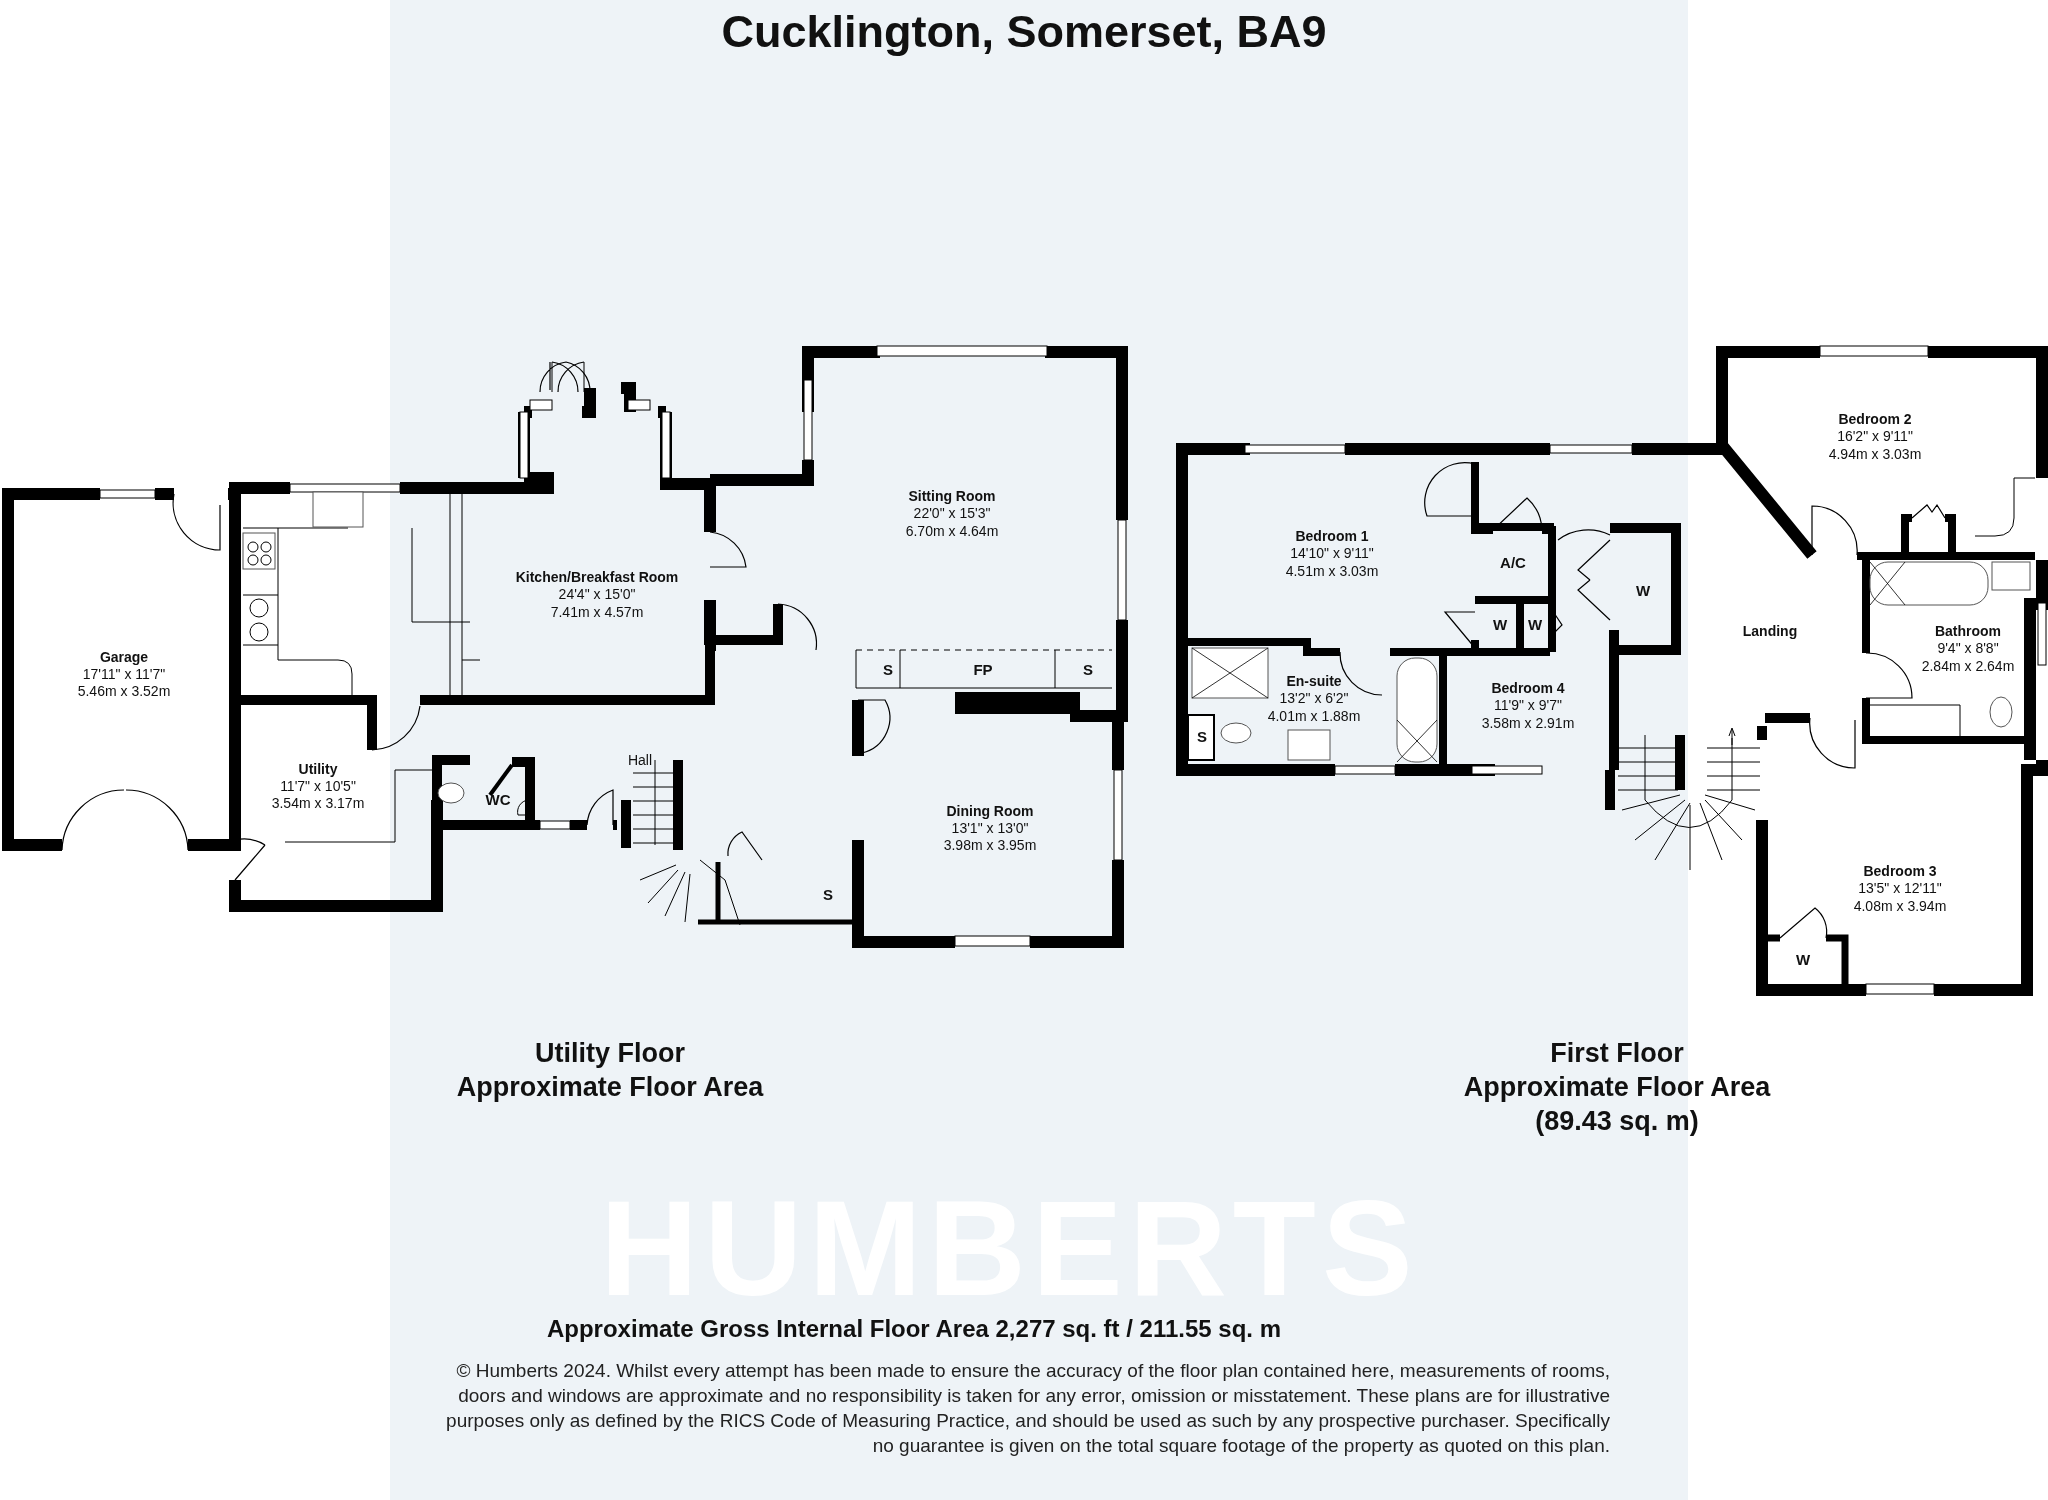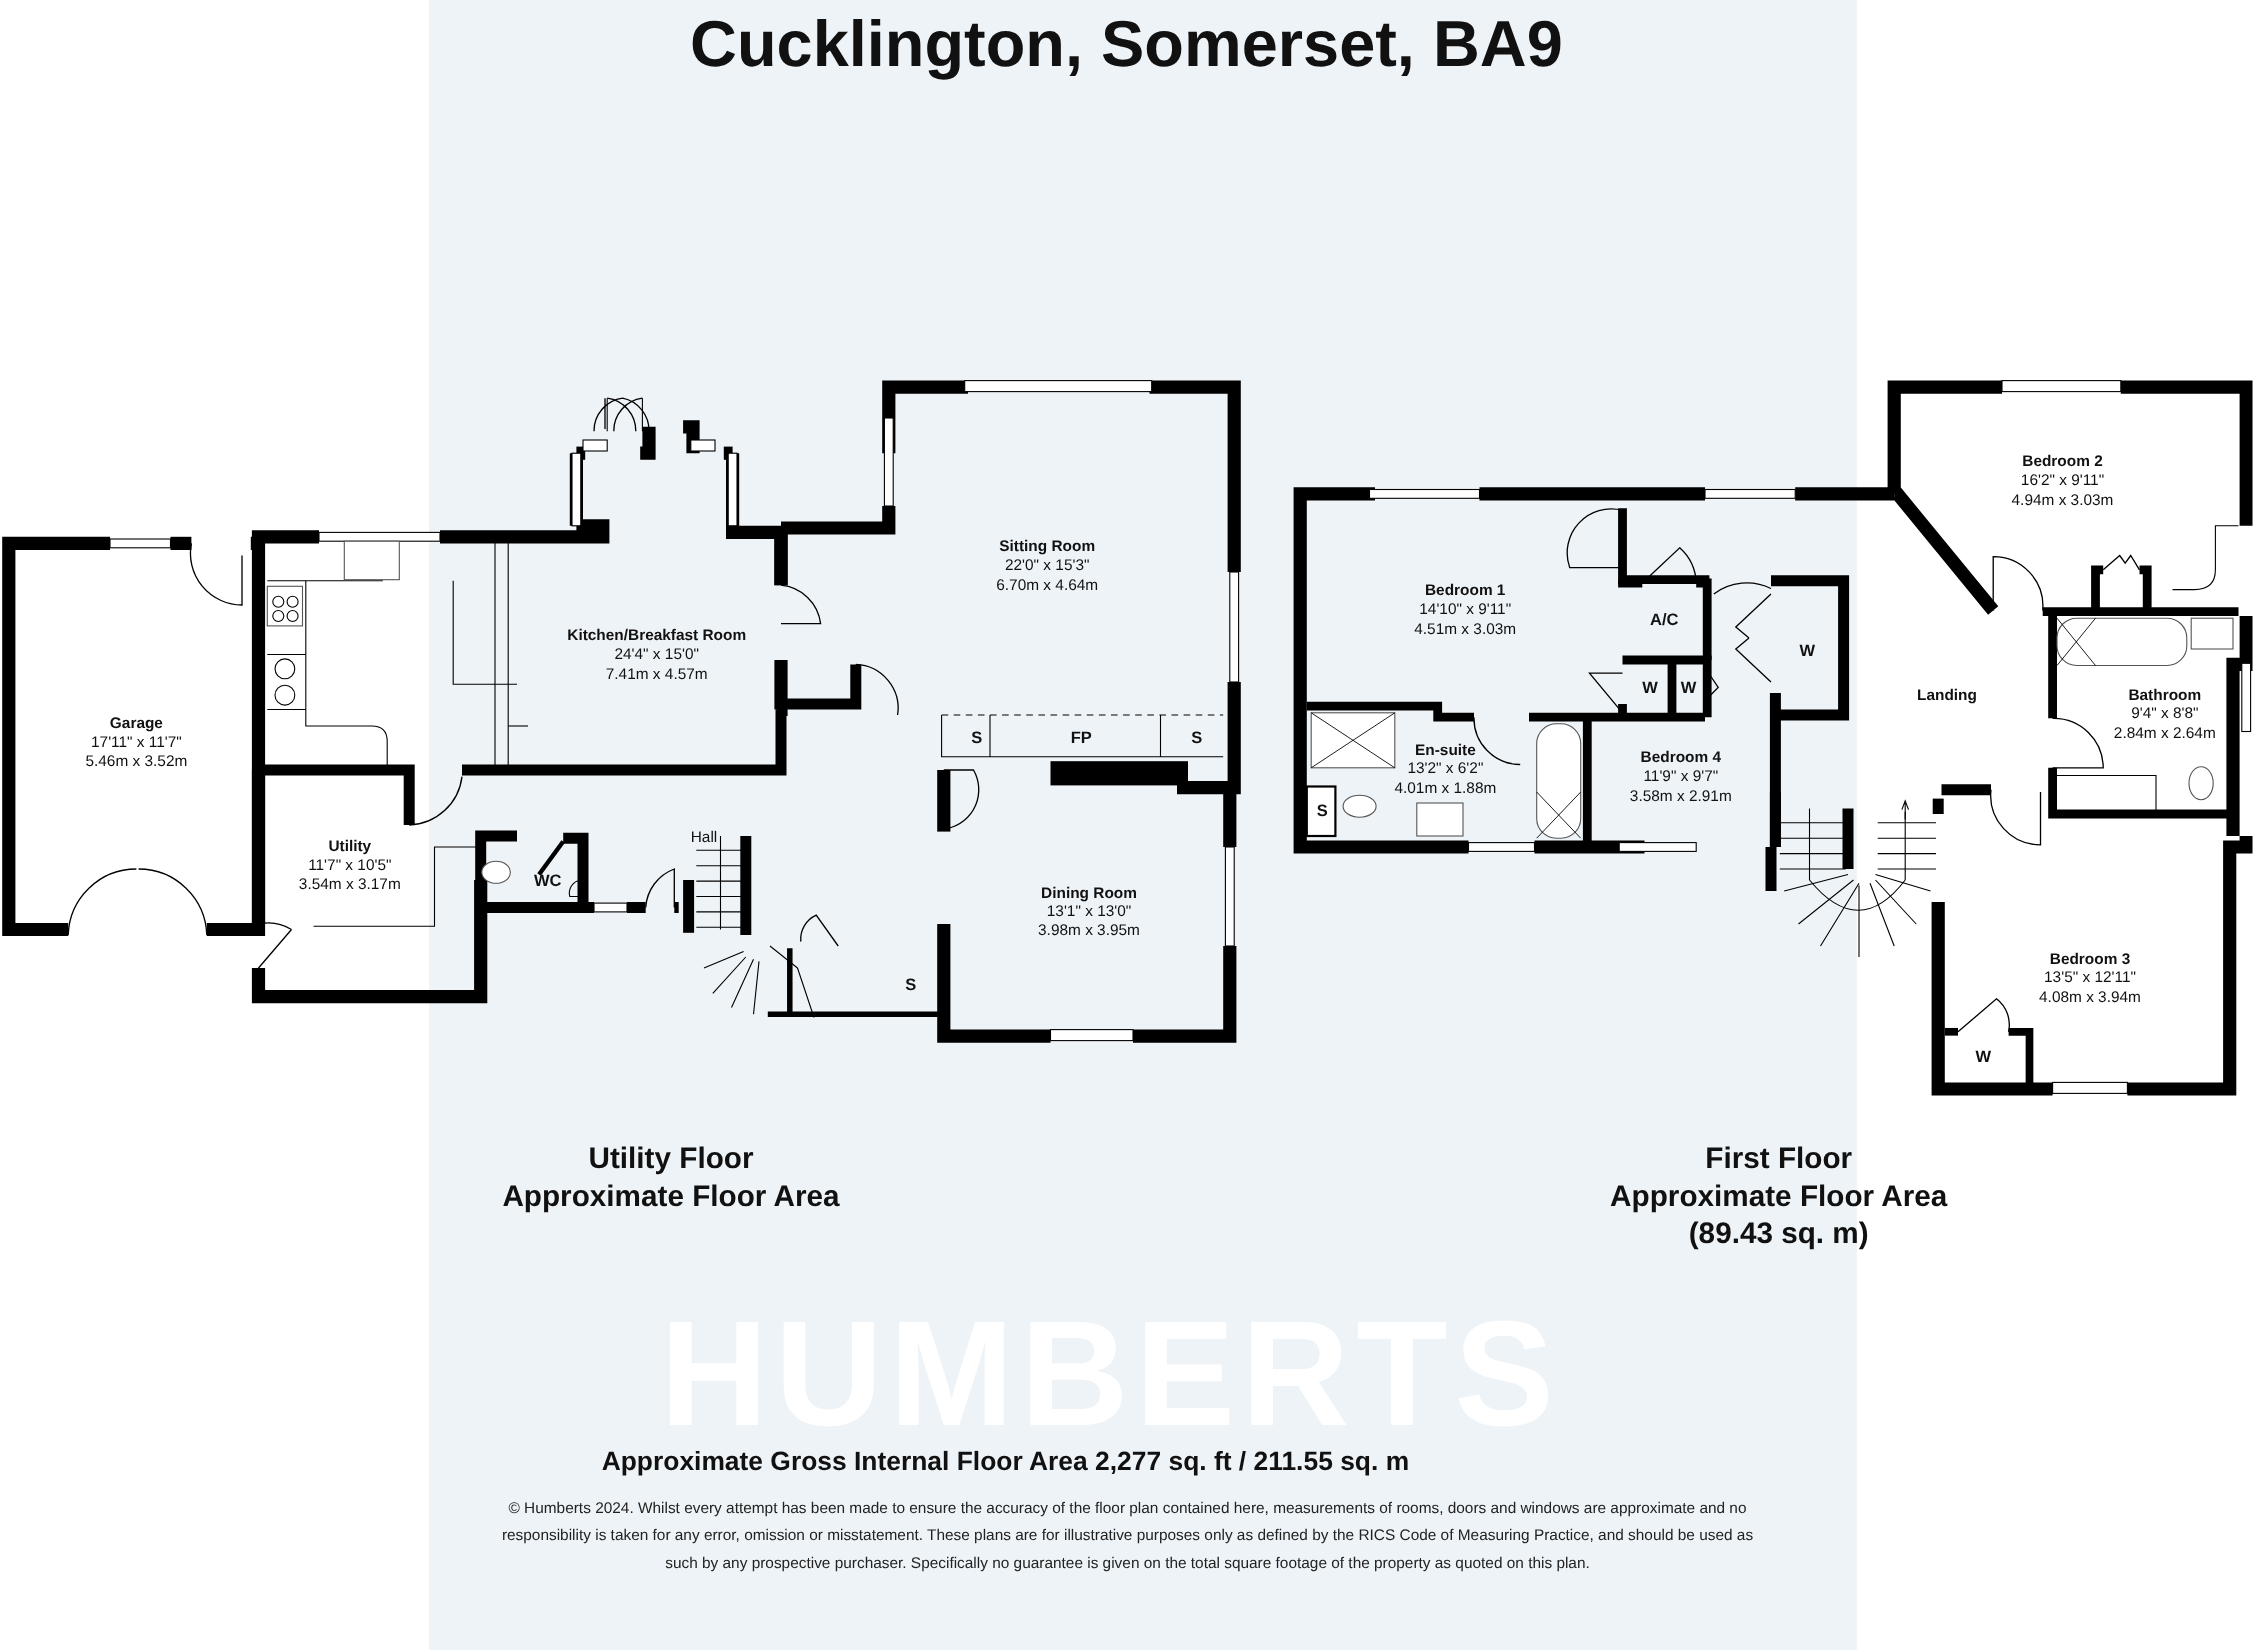--- a/index.html
+++ b/index.html
@@ -1,27 +1,27 @@
 <!DOCTYPE html>
 <html><head>
 <meta charset="utf-8">
 <style>
   html, body { margin:0; padding:0; background:#ffffff; }
   body { width:2048px; height:1500px; position:relative; overflow:hidden; font-family:"Liberation Sans", sans-serif; color:#111; }
   .band { position:absolute; left:390px; top:0; width:1298px; height:1500px; background:#eef3f7; }
   .watermark { position:absolute; left:600px; top:1170px; font-family:"Liberation Sans", sans-serif; font-weight:bold; font-size:136px; letter-spacing:6px; color:#ffffff; }
-  .title { position:absolute; left:0; width:2048px; top:6px; text-align:center; font-size:59px; font-weight:bold; font-stretch:condensed; }
+  .title { position:absolute; left:0; width:2048px; top:6px; text-align:center; font-size:45px; font-weight:bold; font-stretch:condensed; }
   svg.plan { position:absolute; left:0; top:0; }
   .rname { font-family:"Liberation Sans", sans-serif; font-weight:bold; font-size:14px; text-anchor:middle; fill:#111; }
   .rdim { font-family:"Liberation Sans", sans-serif; font-size:14px; text-anchor:middle; fill:#111; }
   .rlbl { font-family:"Liberation Sans", sans-serif; font-weight:bold; font-size:15px; text-anchor:middle; fill:#111; }
   .floor-summary { position:absolute; text-align:center; font-size:27px; font-weight:bold; line-height:34px; }
   .floor-summary div { white-space:nowrap; }
   .gross { position:absolute; left:0; width:1828px; top:1315px; text-align:center; font-size:24px; font-weight:bold; }
-  .disclaimer { position:absolute; left:440px; width:1170px; top:1358px; text-align:center; font-size:14px; line-height:25px; color:#222; }
+  .disclaimer { position:absolute; left:440px; width:1170px; top:1358px; text-align:right; font-size:19px; line-height:25px; color:#222; }
 </style>
 </head>
 <body>
 
 <div class="band"></div>
 <div class="watermark">HUMBERTS</div>
 
 <div class="title">Cucklington, Somerset, BA9</div>
 
 <svg class="plan" width="2048" height="1500" viewBox="0 0 2048 1500">

